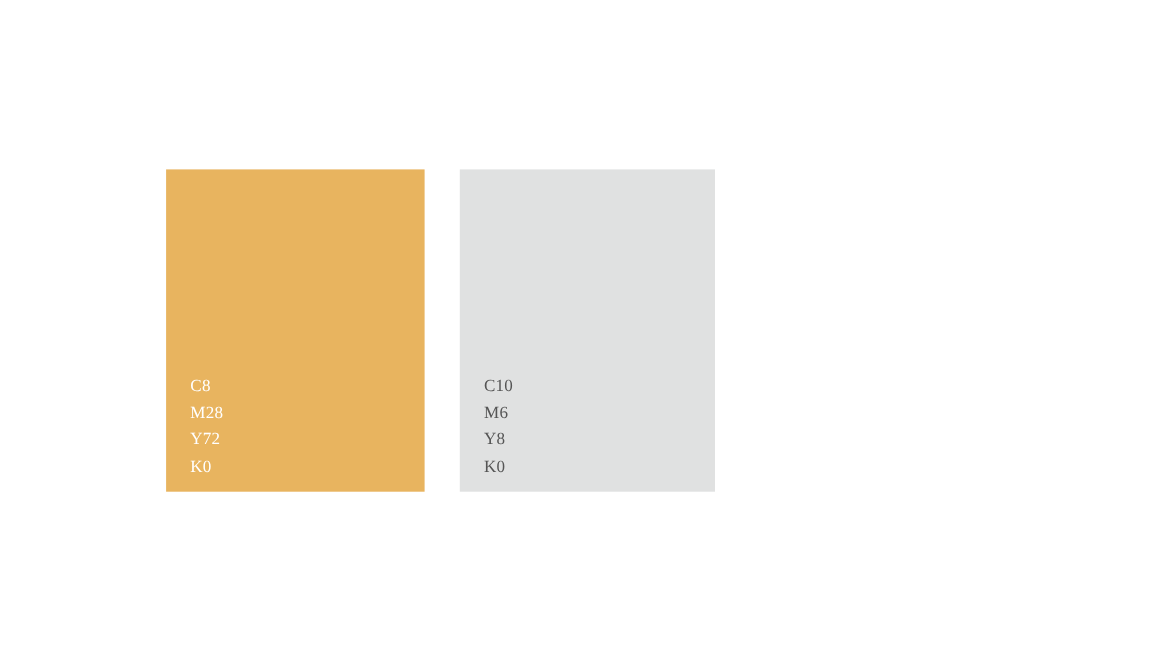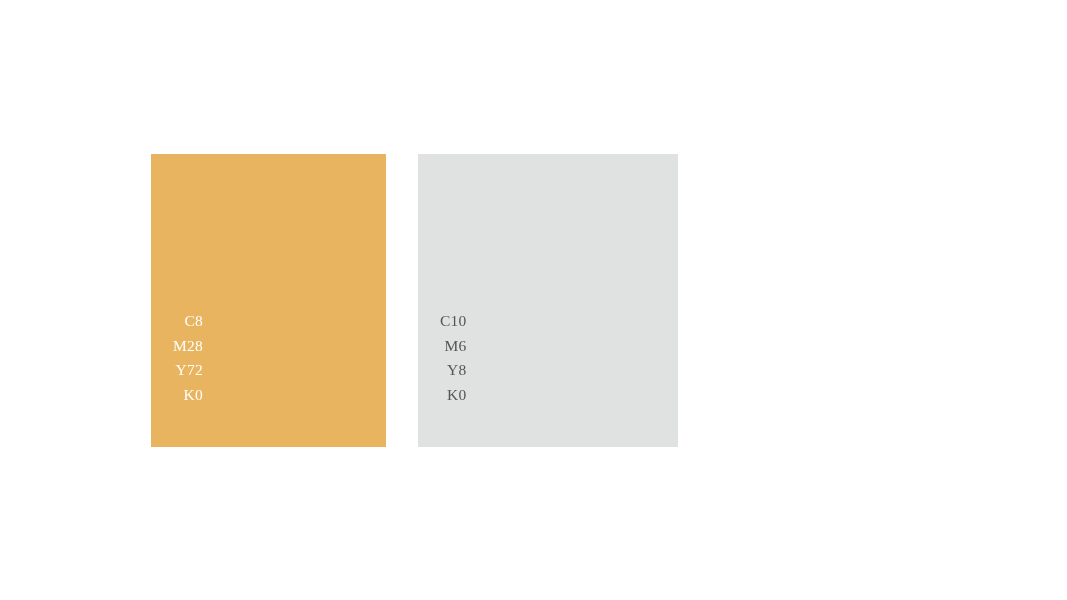--- a/index.html
+++ b/index.html
@@ -23,31 +23,30 @@
   }
 
   .swatch {
     position: absolute;
     top: 154px;
     height: 293px;
     box-sizing: border-box;
   }
 
   .swatch-1 { left: 151px; width: 235px; }
-  .swatch-2 { left: 418px; width: 260px; }
+  .swatch-2 { left: 418px; width: 232px; }
   .swatch-3 { left: 683px; width: 233px; }
 
   .cmyk-list {
     position: absolute;
     left: 22px;
-    bottom: 40px;
+    bottom: 10px;
     margin: 0;
     padding: 0;
     list-style: none;
-    text-align: right;
   }
 
   .cmyk-line {
     font-family: "Liberation Serif", "DejaVu Serif", serif;
     font-size: 15.5px;
     line-height: 24.5px;
     letter-spacing: 0.2px;
     white-space: nowrap;
   }
 </style>

